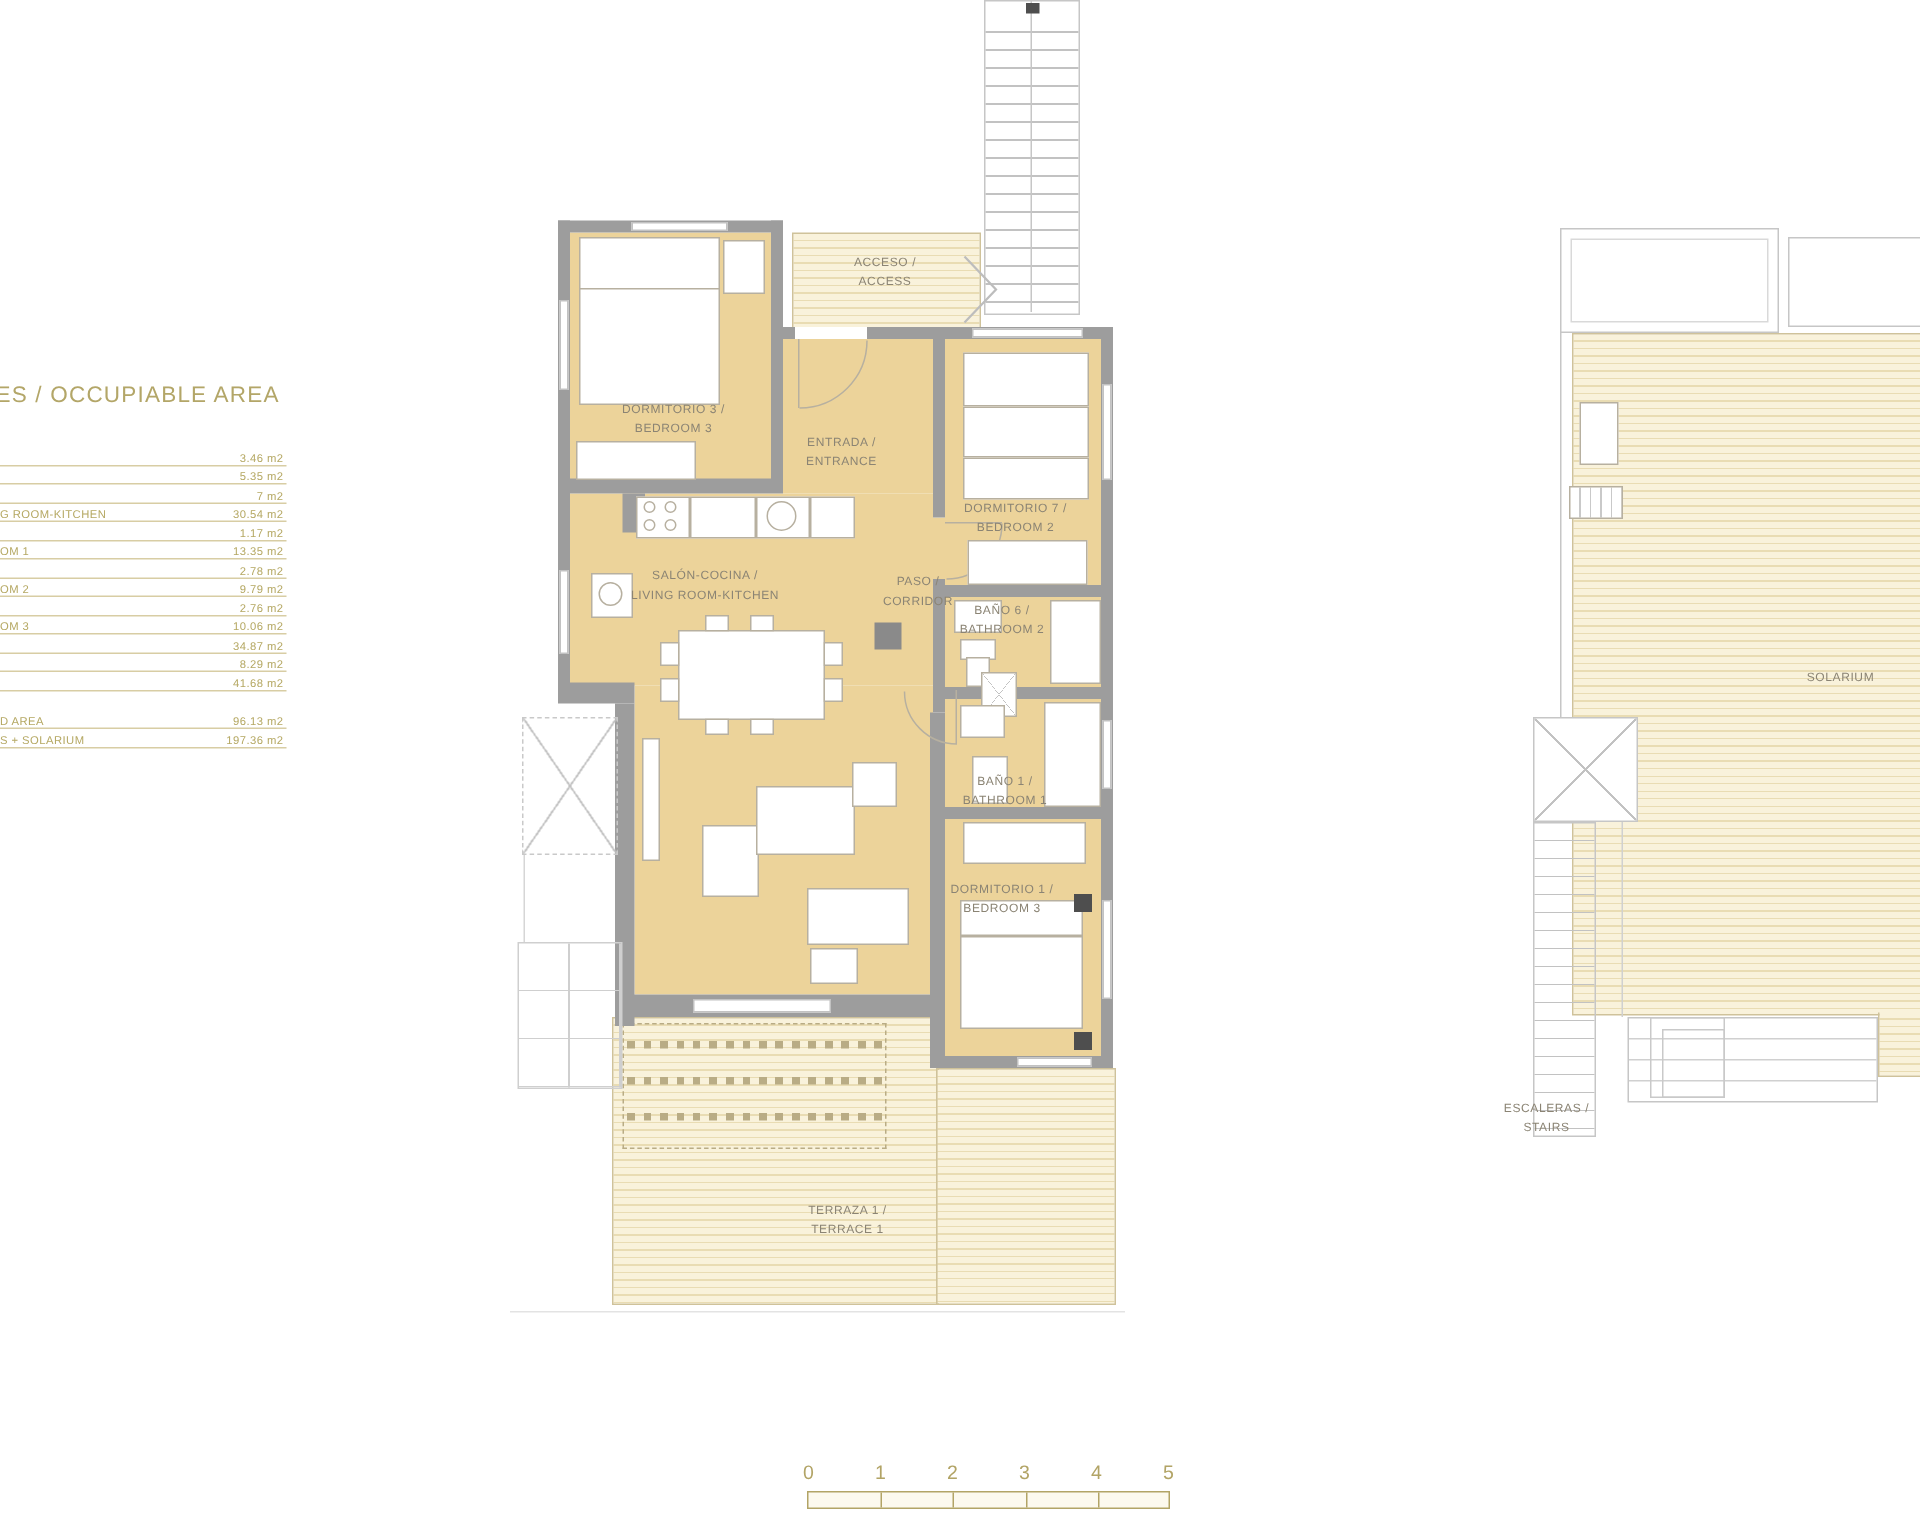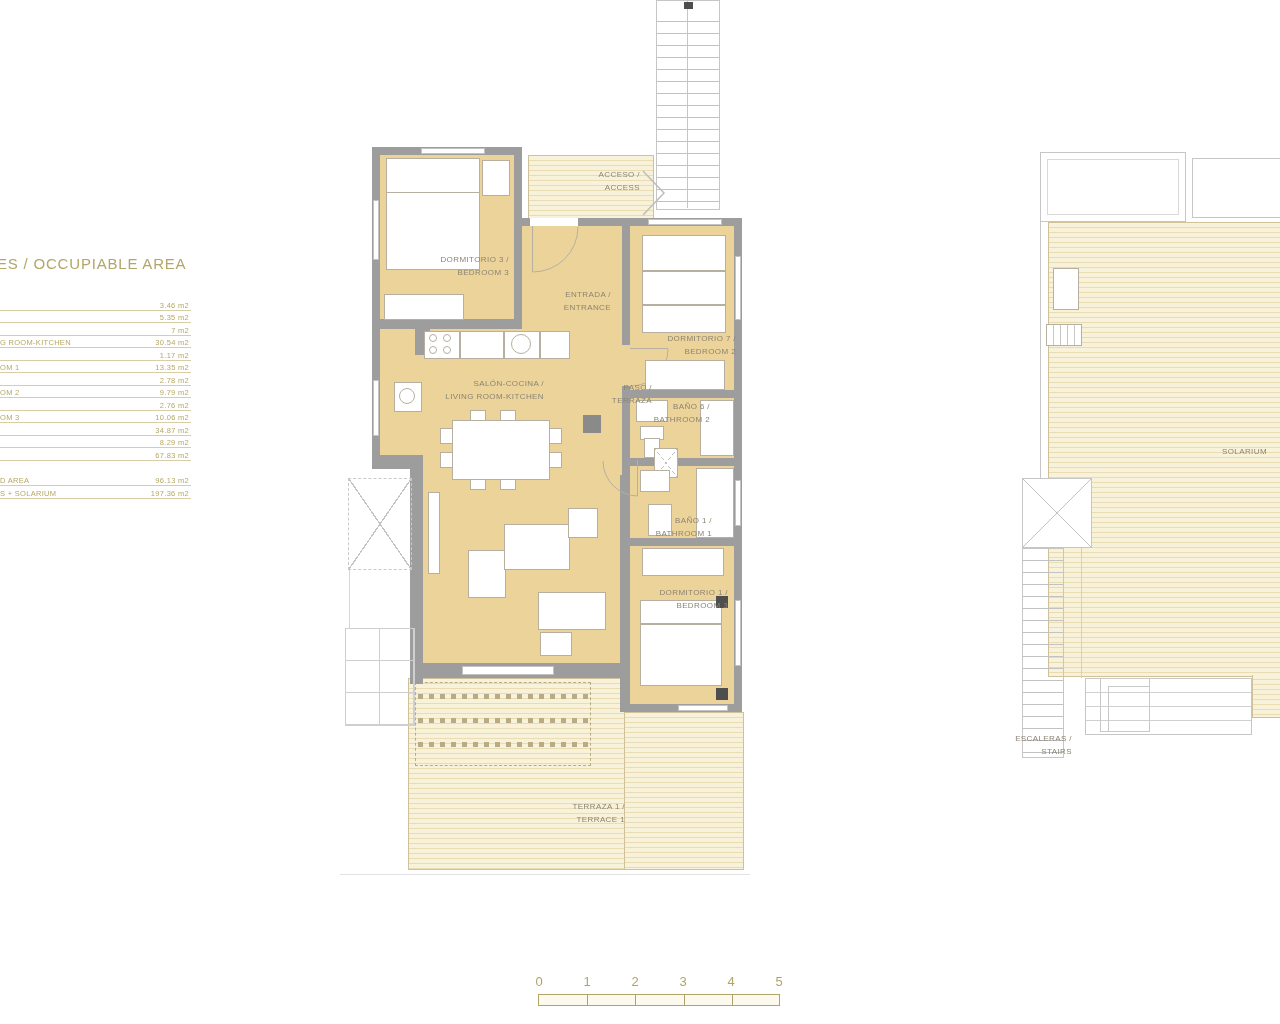--- a/index.html
+++ b/index.html
@@ -9,21 +9,21 @@
   .wall{position:absolute;background:#9d9d9d;}
   .room{position:absolute;background:#ecd39a;}
   .deck{position:absolute;background:repeating-linear-gradient(180deg,#f9f2db 0 4px,#e9dcb3 4px 5px);
         border:1px solid #cfc29a;}
   .furn{position:absolute;background:#fff;border:1px solid #b7b0a0;}
   .win{position:absolute;background:#fff;border:1px solid #c2c2c2;box-sizing:border-box;}
   .lineH{position:absolute;background:#c6c6c6;height:1px;}
   .lineV{position:absolute;background:#c6c6c6;width:1px;}
   .outline{position:absolute;border:1px solid #c6c6c6;background:#fff;box-sizing:border-box;}
   .ghost{position:absolute;border:1px solid #c9c9c9;background:transparent;box-sizing:border-box;}
-  .rlabel{position:absolute;color:#8b8474;font-size:8px;line-height:13px;text-align:right;
+  .rlabel{position:absolute;color:#8b8474;font-size:8px;line-height:13px;text-align:center;
           letter-spacing:.4px;white-space:nowrap;}
   .dark{position:absolute;background:#4e4e4e;}
   .circ{position:absolute;border:1px solid #b7b0a0;border-radius:50%;background:#fff;box-sizing:border-box;}
   .xcross{background-image:
      linear-gradient(to bottom right,transparent 49.4%,#c2c2c2 49.4%,#c2c2c2 50.6%,transparent 50.6%),
      linear-gradient(to top right,transparent 49.4%,#c2c2c2 49.4%,#c2c2c2 50.6%,transparent 50.6%);}
   .treads{background:repeating-linear-gradient(180deg,transparent 0 11px,#c2c2c2 11px 12px);}
   .dashrow{position:absolute;height:5px;
      background:repeating-linear-gradient(90deg,#b9ac85 0 5px,transparent 5px 11px);}
   .pergola{position:absolute;border:1px dashed #b9ac85;box-sizing:border-box;}
@@ -96,21 +96,21 @@
       <div class="lrow">
           <span></span>
           <span class="v">34.87 m2</span>
         </div>
       <div class="lrow">
           <span></span>
           <span class="v">8.29 m2</span>
         </div>
       <div class="lrow">
           <span></span>
-          <span class="v">67.83 m2</span>
+          <span class="v">41.68 m2</span>
         </div>
       <div class="lsummary">
         <div class="lrow">
             <span>D AREA</span>
             <span class="v">96.13 m2</span>
           </div>
         <div class="lrow">
             <span>S + SOLARIUM</span>
             <span class="v">197.36 m2</span>
           </div>
@@ -245,21 +245,21 @@
     <div class="furn" style="left:640px;top:600px;width:80px;height:22px"></div>
     <div class="furn" style="left:640px;top:624px;width:80px;height:60px"></div>
     <div class="dark" style="left:716px;top:596px;width:12px;height:12px"></div>
     <div class="dark" style="left:716px;top:688px;width:12px;height:12px"></div>
 
     <div class="ghost xcross" style="left:348px;top:478px;width:64px;height:92px;border-style:dashed"></div>
     <div class="lineV" style="left:349px;top:570px;height:58px;background:#d6d6d6"></div>
     <div class="gridfence" style="left:345px;top:628px;width:70px;height:98px"></div>
     <div class="lineH" style="left:340px;top:874px;width:410px;background:#e3e3e3"></div>
 
-    <div class="rlabel" style="left:389px;top:253px;width:120px">
+    <div class="rlabel" style="left:389px;top:266px;width:120px">
       <div>DORMITORIO 3 /</div>
       <div>BEDROOM 3</div>
     </div>
     <div class="rlabel" style="left:540px;top:168px;width:100px">
       <div>ACCESO /</div>
       <div>ACCESS</div>
     </div>
     <div class="rlabel" style="left:511px;top:288px;width:100px">
       <div>ENTRADA /</div>
       <div>ENTRANCE</div>
@@ -267,21 +267,21 @@
     <div class="rlabel" style="left:618px;top:332px;width:118px">
       <div>DORMITORIO 7 /</div>
       <div>BEDROOM 2</div>
     </div>
     <div class="rlabel" style="left:396px;top:377px;width:148px">
       <div>SALÓN-COCINA /</div>
       <div>LIVING ROOM-KITCHEN</div>
     </div>
     <div class="rlabel" style="left:572px;top:381px;width:80px">
       <div>PASO /</div>
-      <div>TERRAZA</div>
+      <div>CORRIDOR</div>
     </div>
     <div class="rlabel" style="left:626px;top:400px;width:84px">
       <div>BAÑO 6 /</div>
       <div>BATHROOM 2</div>
     </div>
     <div class="rlabel" style="left:628px;top:514px;width:84px">
       <div>BAÑO 1 /</div>
       <div>BATHROOM 1</div>
     </div>
     <div class="rlabel" style="left:608px;top:586px;width:120px">

